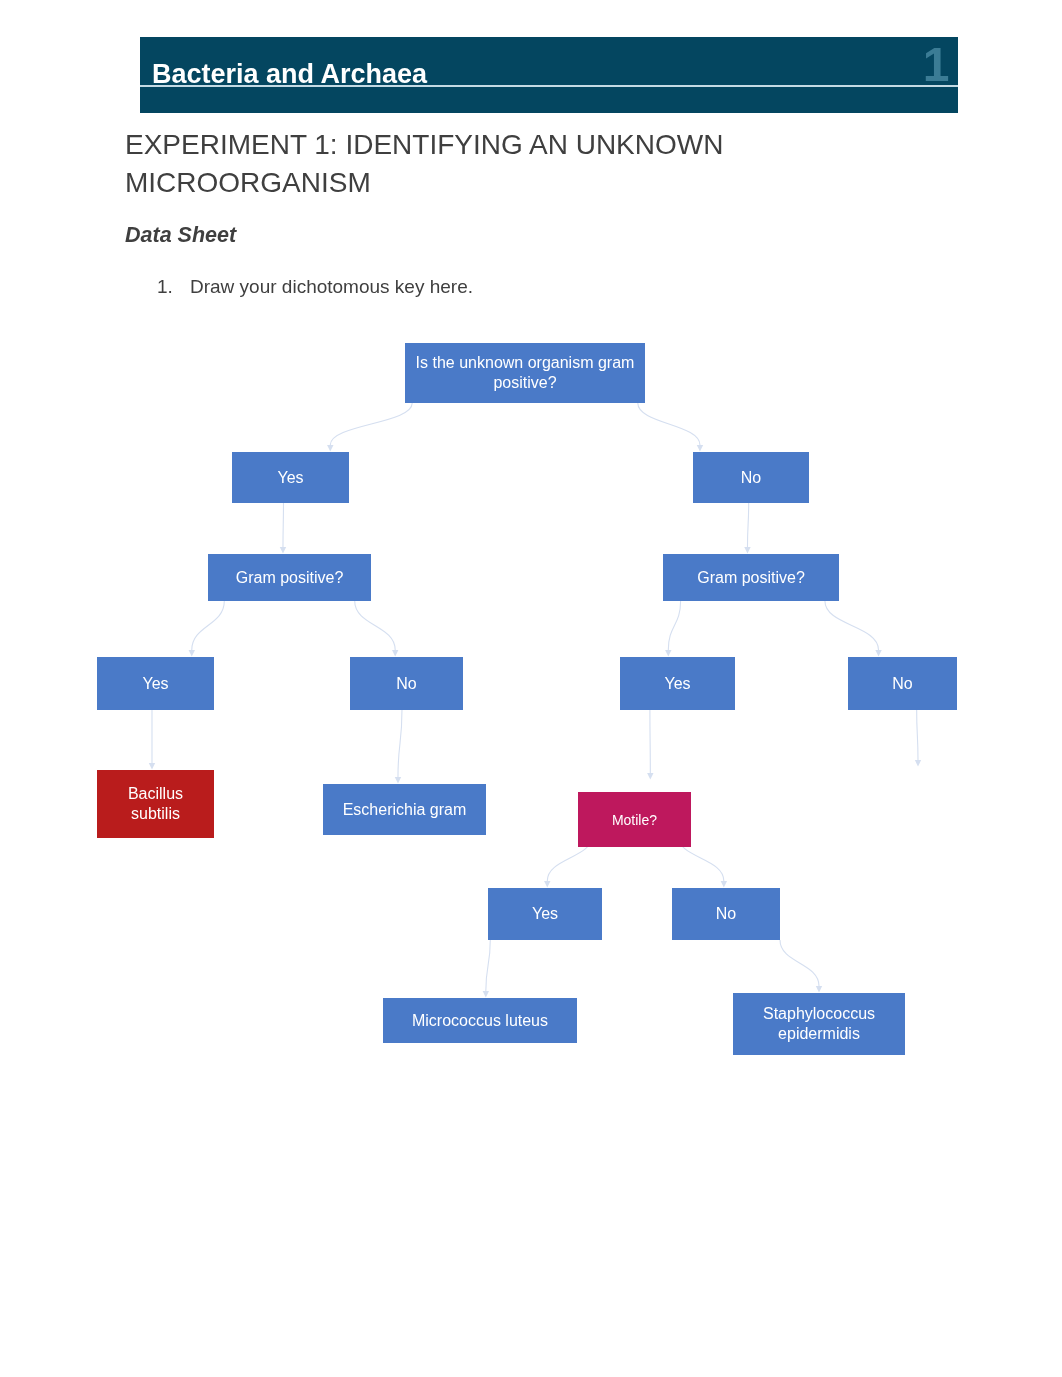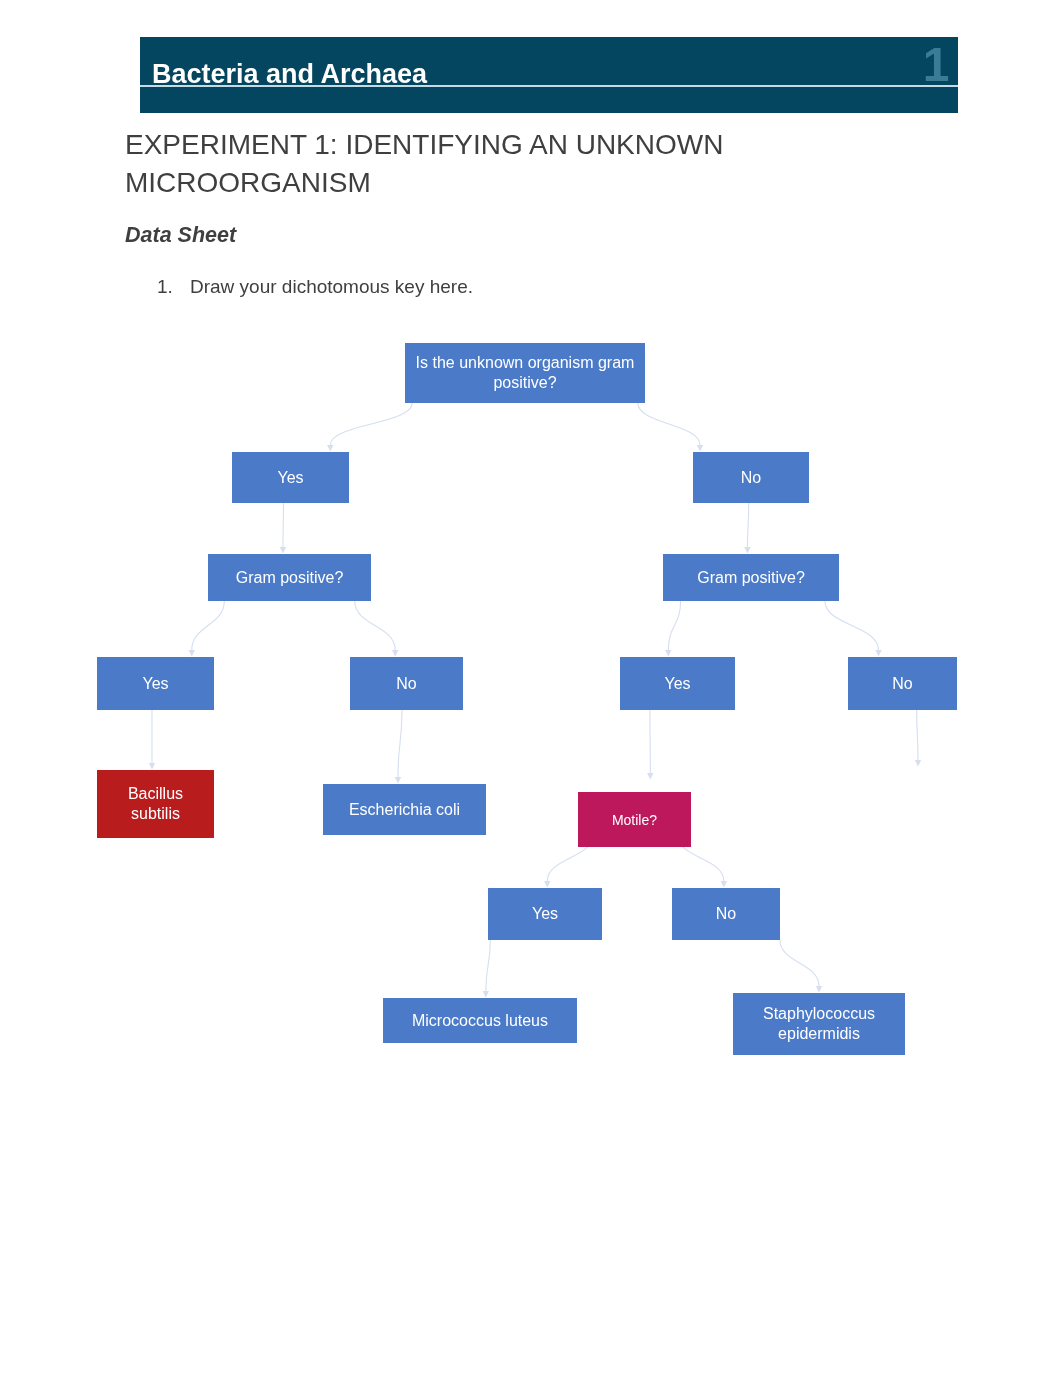--- a/index.html
+++ b/index.html
@@ -86,20 +86,20 @@
   <div class="node" style="left: 405px; top: 343px; width: 240px; height: 60px; font-size: 16px; background: rgb(74, 122, 200); color: rgb(255, 255, 255);">Is the unknown organism gram positive?</div>
       <div class="node" style="left: 232px; top: 452px; width: 117px; height: 51px; font-size: 16px; background: rgb(74, 122, 200); color: rgb(255, 255, 255);">Yes</div>
       <div class="node" style="left: 693px; top: 452px; width: 116px; height: 51px; font-size: 16px; background: rgb(74, 122, 200); color: rgb(255, 255, 255);">No</div>
       <div class="node" style="left: 208px; top: 554px; width: 163px; height: 47px; font-size: 16px; background: rgb(74, 122, 200); color: rgb(255, 255, 255);">Gram positive?</div>
       <div class="node" style="left: 663px; top: 554px; width: 176px; height: 47px; font-size: 16px; background: rgb(74, 122, 200); color: rgb(255, 255, 255);">Gram positive?</div>
       <div class="node" style="left: 97px; top: 657px; width: 117px; height: 53px; font-size: 16px; background: rgb(74, 122, 200); color: rgb(255, 255, 255);">Yes</div>
       <div class="node" style="left: 350px; top: 657px; width: 113px; height: 53px; font-size: 16px; background: rgb(74, 122, 200); color: rgb(255, 255, 255);">No</div>
       <div class="node" style="left: 620px; top: 657px; width: 115px; height: 53px; font-size: 16px; background: rgb(74, 122, 200); color: rgb(255, 255, 255);">Yes</div>
       <div class="node" style="left: 848px; top: 657px; width: 109px; height: 53px; font-size: 16px; background: rgb(74, 122, 200); color: rgb(255, 255, 255);">No</div>
       <div class="node" style="left: 97px; top: 770px; width: 117px; height: 68px; font-size: 16px; background: #b91c1c; color: rgb(255, 255, 255);">Bacillus subtilis</div>
-      <div class="node" style="left: 323px; top: 784px; width: 163px; height: 51px; font-size: 16px; background: rgb(74, 122, 200); color: rgb(255, 255, 255);">Escherichia coli</div>
+      <div class="node" style="left: 323px; top: 784px; width: 163px; height: 51px; font-size: 16px; background: rgb(74, 122, 200); color: rgb(255, 255, 255);">Escherichia gram</div>
       <div class="node" style="left: 578px; top: 780px; width: 113px; height: 55px; font-size: 14px; background: #be185d; color: rgb(255, 255, 255); margin-top: 12px;">Motile?</div>
       <div class="node" style="left: 488px; top: 888px; width: 114px; height: 52px; font-size: 16px; background: rgb(74, 122, 200); color: rgb(255, 255, 255);">Yes</div>
       <div class="node" style="left: 672px; top: 888px; width: 108px; height: 52px; font-size: 16px; background: rgb(74, 122, 200); color: rgb(255, 255, 255);">No</div>
       <div class="node" style="left: 383px; top: 998px; width: 194px; height: 45px; font-size: 16px; background: rgb(74, 122, 200); color: rgb(255, 255, 255);">Micrococcus luteus</div>
       <div class="node" style="left: 733px; top: 993px; width: 172px; height: 62px; font-size: 16px; background: rgb(74, 122, 200); color: rgb(255, 255, 255);">Staphylococcus epidermidis</div>
     </div>
 </div>
 
 </body></html>

